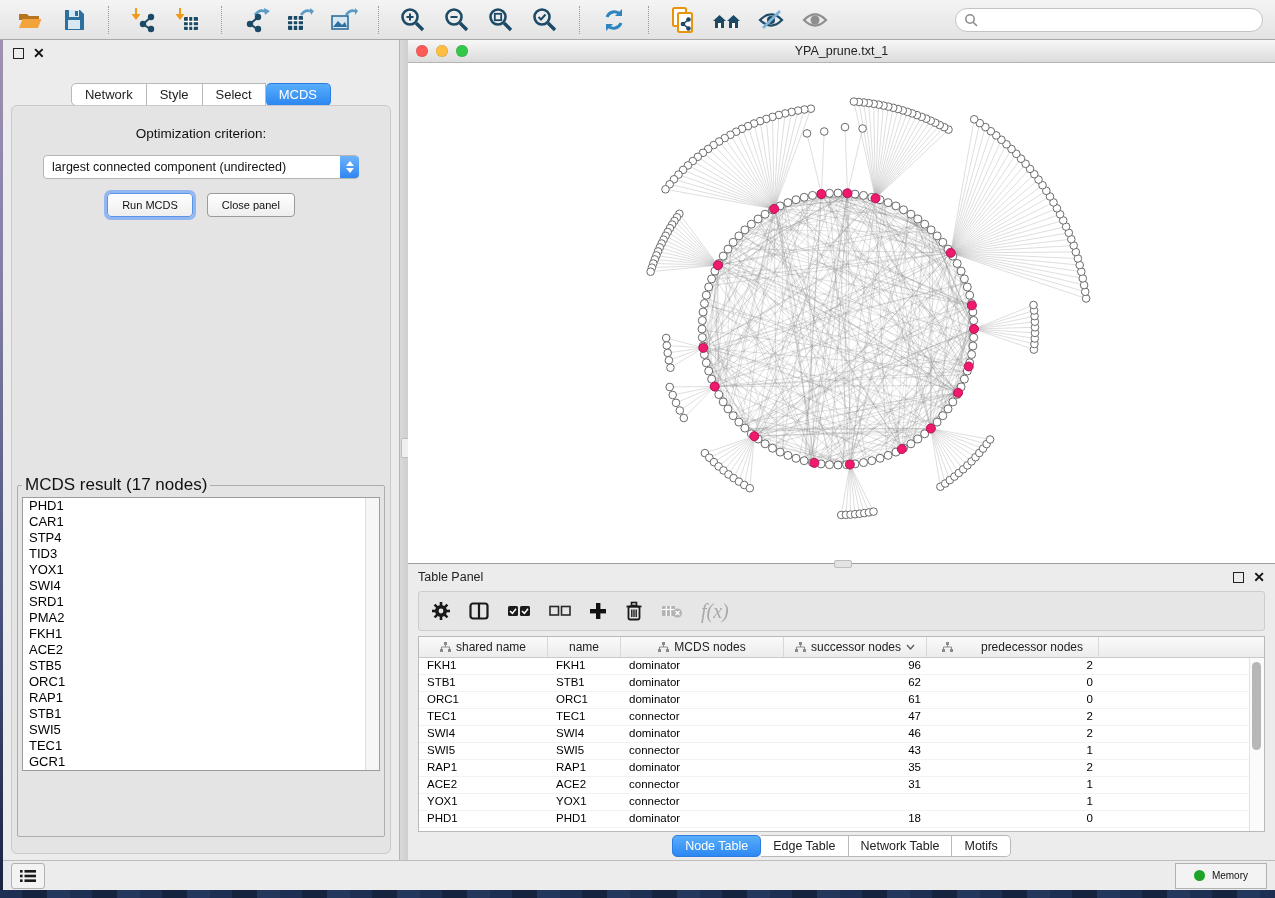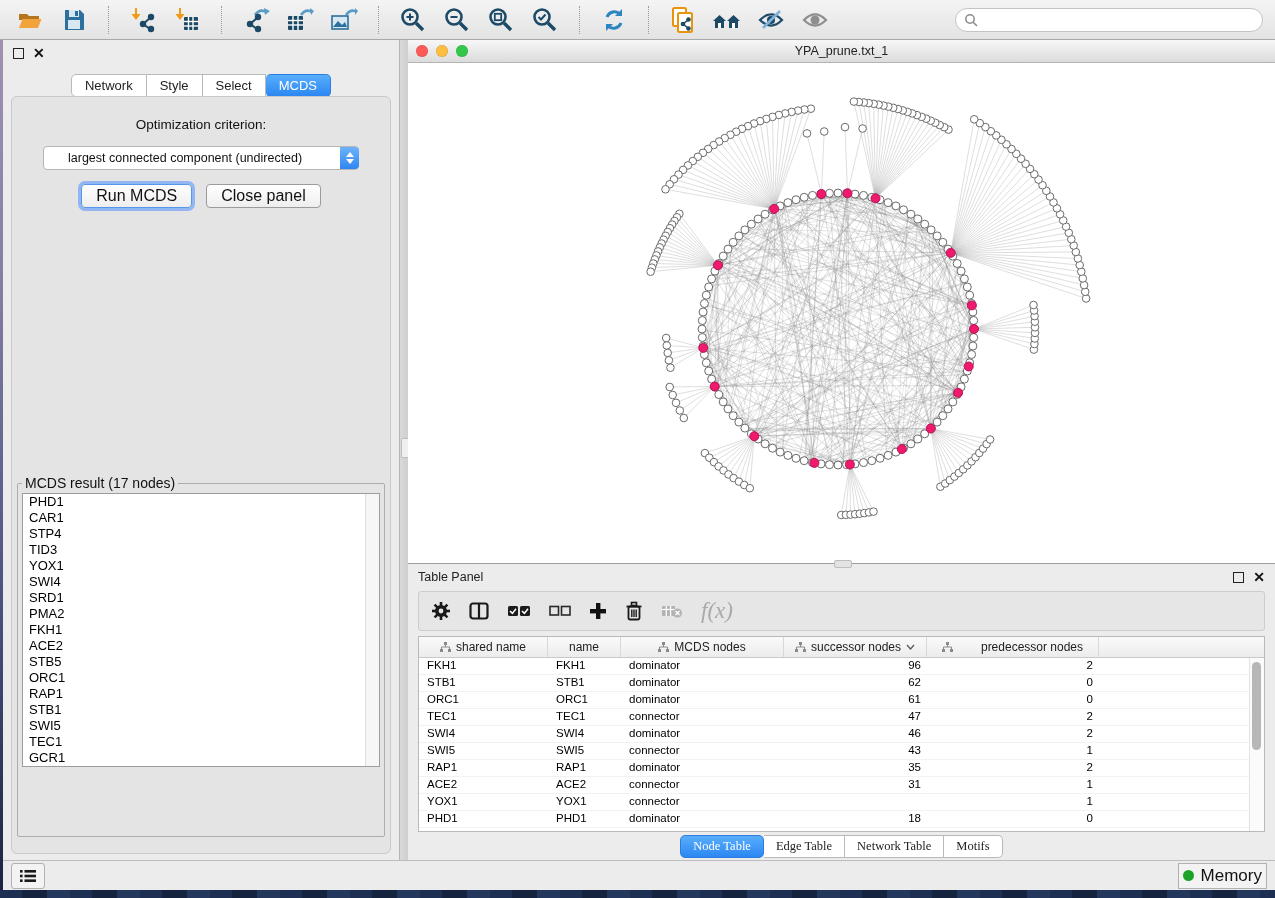--- a/index.html
+++ b/index.html
@@ -19,43 +19,43 @@
   
   .window-body{position:absolute;left:3px;top:40px;width:1272px;height:820px;display:flex;}
   
   .control-panel{width:397px;box-sizing:border-box;background:#ececec;display:flex;flex-direction:column;
     border-right:1px solid #b5b5b5;}
   .panel-header{height:26px;display:flex;align-items:center;padding:0 10px;font-size:12.5px;color:#222;}
   .panel-header .ph-title{flex:1;}
   .ph-icons{display:flex;align-items:center;gap:9px;}
   .float-box{width:9px;height:9px;border:1.6px solid #222;display:inline-block;}
   .close-x{font-size:14px;font-weight:bold;color:#111;line-height:9px;}
-  .cp-tabs{display:flex;justify-content:center;margin-top:8px;}
+  .cp-tabs{display:flex;justify-content:center;margin-top:17px;}
   .seg{background:#fff;border:1px solid #b9b9b9;border-left:none;padding:3px 13px;font-size:13px;color:#222;}
   .seg:first-child{border-left:1px solid #b9b9b9;border-radius:5px 0 0 5px;}
   .seg:last-child{border-radius:0 5px 5px 0;}
   .seg.active{background:linear-gradient(#58aefb,#2d87f2);color:#fff;border-color:#2d7de0;border-radius:5px;}
   .cp-content{flex:1;margin:0 8px 6px 8px;margin-top:-1px;background:#e4e4e4;border:1px solid #c9c9c9;
     border-radius:6px;display:flex;flex-direction:column;align-items:center;}
   .opt-label{margin-top:20px;font-size:13.5px;color:#111;}
   .dropdown{margin-top:14px;width:314px;height:22px;background:#fff;border:1px solid #b5b5b5;border-radius:4px;
     display:flex;align-items:center;position:relative;}
-  .dropdown .dd-text{flex:1;font-size:12.5px;padding-left:24px;color:#111;white-space:nowrap;}
+  .dropdown .dd-text{flex:1;font-size:12.5px;padding-left:8px;color:#111;white-space:nowrap;}
   .dd-stepper{width:19px;height:22px;margin-right:-1px;border-radius:0 4px 4px 0;
     background:linear-gradient(#6db3fb,#2f86f1);display:flex;flex-direction:column;align-items:center;justify-content:center;gap:2px;}
   .dd-up{width:0;height:0;border-left:4px solid transparent;border-right:4px solid transparent;border-bottom:5px solid #fff;}
   .dd-down{width:0;height:0;border-left:4px solid transparent;border-right:4px solid transparent;border-top:5px solid #fff;}
   .btn-row{margin-top:14px;display:flex;gap:14px;}
   .mac-btn{height:22px;padding:0 14px;background:linear-gradient(#ffffff,#eeeeee);border:1px solid #9b9b9b;
-    border-radius:4px;font-size:16px;color:#111;display:flex;align-items:center;}
+    border-radius:4px;font-size:11px;color:#111;display:flex;align-items:center;}
   .mac-btn.focused{box-shadow:0 0 0 3px rgba(77,144,254,.55);border-color:#5a96e8;}
   .cp-spacer{flex:1;}
   .result-fieldset{width:358px;height:352px;margin-bottom:16px;border:1px solid #adadad;border-radius:2px;
     padding:2px 4px 6px 4px;}
-  .result-fieldset legend{font-size:14px;color:#111;padding:0 3px;}
+  .result-fieldset legend{font-size:17px;color:#111;padding:0 3px;}
   .listbox{position:relative;width:100%;height:100%;box-sizing:border-box;background:#fff;
     border:1px solid #9d9d9d;overflow:hidden;}
   .listbox .li{font-size:13px;line-height:16px;padding-left:6px;color:#000;}
   .lb-scroll{position:absolute;top:0;right:0;width:13px;height:100%;background:#f6f6f6;border-left:1px solid #ddd;}
   
   .v-divider{width:8px;background:linear-gradient(90deg,#d9d9d9,#cfcfcf);position:relative;}
   .v-divider .grip{position:absolute;left:1px;top:398px;width:6px;height:18px;background:#efefef;
     border:1px solid #bdbdbd;border-radius:1px;}
   
   .right-col{flex:1;display:flex;flex-direction:column;min-width:0;}
@@ -68,40 +68,40 @@
   .net-canvas{flex:1;background:#fff;position:relative;}
   .net-canvas svg{display:block;}
   
   .table-panel{flex:1;background:#ececec;display:flex;flex-direction:column;position:relative;
     border-top:1px solid #9e9e9e;}
   .tp-grip{position:absolute;top:-4px;left:50%;margin-left:-8px;width:16px;height:6px;background:#e3e3e3;
     border:1px solid #bdbdbd;border-radius:2px;}
   .tp-toolbar{margin:1px 10px 0 10px;height:38px;background:#e6e6e6;border:1px solid #cdcdcd;border-radius:3px;
     display:flex;align-items:center;padding:0 12px;gap:18px;}
   .tp-icon{display:flex;align-items:center;justify-content:center;}
-  .fx{font-family:"Liberation Serif",serif;font-style:italic;font-size:23px;color:#a9a9a9;}
+  .fx{font-family:"Liberation Serif",serif;font-style:italic;font-size:20px;color:#a9a9a9;}
   .tp-table{margin:5px 10px 0 10px;flex:1;background:#fff;border:1px solid #b9b9b9;position:relative;overflow:hidden;}
   .t-header{display:flex;height:20px;background:linear-gradient(#fafafa,#ececec);border-bottom:1px solid #c9c9c9;}
   .th{box-sizing:border-box;display:flex;align-items:center;justify-content:center;gap:5px;
     border-right:1px solid #d8d8d8;font-size:12px;color:#222;overflow:hidden;}
   .t-row{display:flex;height:16px;border-bottom:1px solid #f2f2f2;}
   .td{box-sizing:border-box;font-size:11.5px;color:#000;padding:1px 8px 0 8px;overflow:hidden;white-space:nowrap;}
   .td.num{text-align:right;padding-right:6px;}
   .t-scroll{position:absolute;top:21px;right:0;bottom:0;width:14px;background:#fbfbfb;border-left:1px solid #e2e2e2;}
   .t-thumb{position:absolute;top:4px;left:2px;width:9px;height:88px;background:#b7b7b7;border-radius:5px;}
   .tp-tabs{height:28px;display:flex;justify-content:center;align-items:center;}
-  .tp-tabs .seg{font-size:12.5px;padding:3px 12px;font-family:Liberation Serif, serif;}
+  .tp-tabs .seg{font-size:12.5px;padding:3px 12px;}
   
   .status-bar{position:absolute;left:3px;top:860px;width:1272px;height:30px;box-sizing:border-box;
     background:#ececec;border-top:1px solid #bdbdbd;display:flex;align-items:center;
     justify-content:space-between;padding:0 8px;}
   .sb-btn{width:32px;height:24px;background:#f3f3f3;border:1px solid #b1b1b1;border-radius:3px;
     display:flex;align-items:center;justify-content:center;}
   .memory-btn{height:24px;background:#f3f3f3;border:1px solid #b1b1b1;display:flex;align-items:center;
-    gap:7px;padding:0 4px;font-size:17px;color:#111;}
+    gap:7px;padding:0 18px;font-size:10px;color:#111;}
   .mem-dot{width:11px;height:11px;border-radius:50%;}
   .bottom-band{position:absolute;left:0;bottom:0;width:1275px;height:8px;
     background:repeating-linear-gradient(90deg,#1d2f52 0 22px,#15233f 22px 47px,#24375c 47px 70px);}
 </style>
 </head>
 <body>
 
 <div class="screen">
 
   <div class="toolbar">

